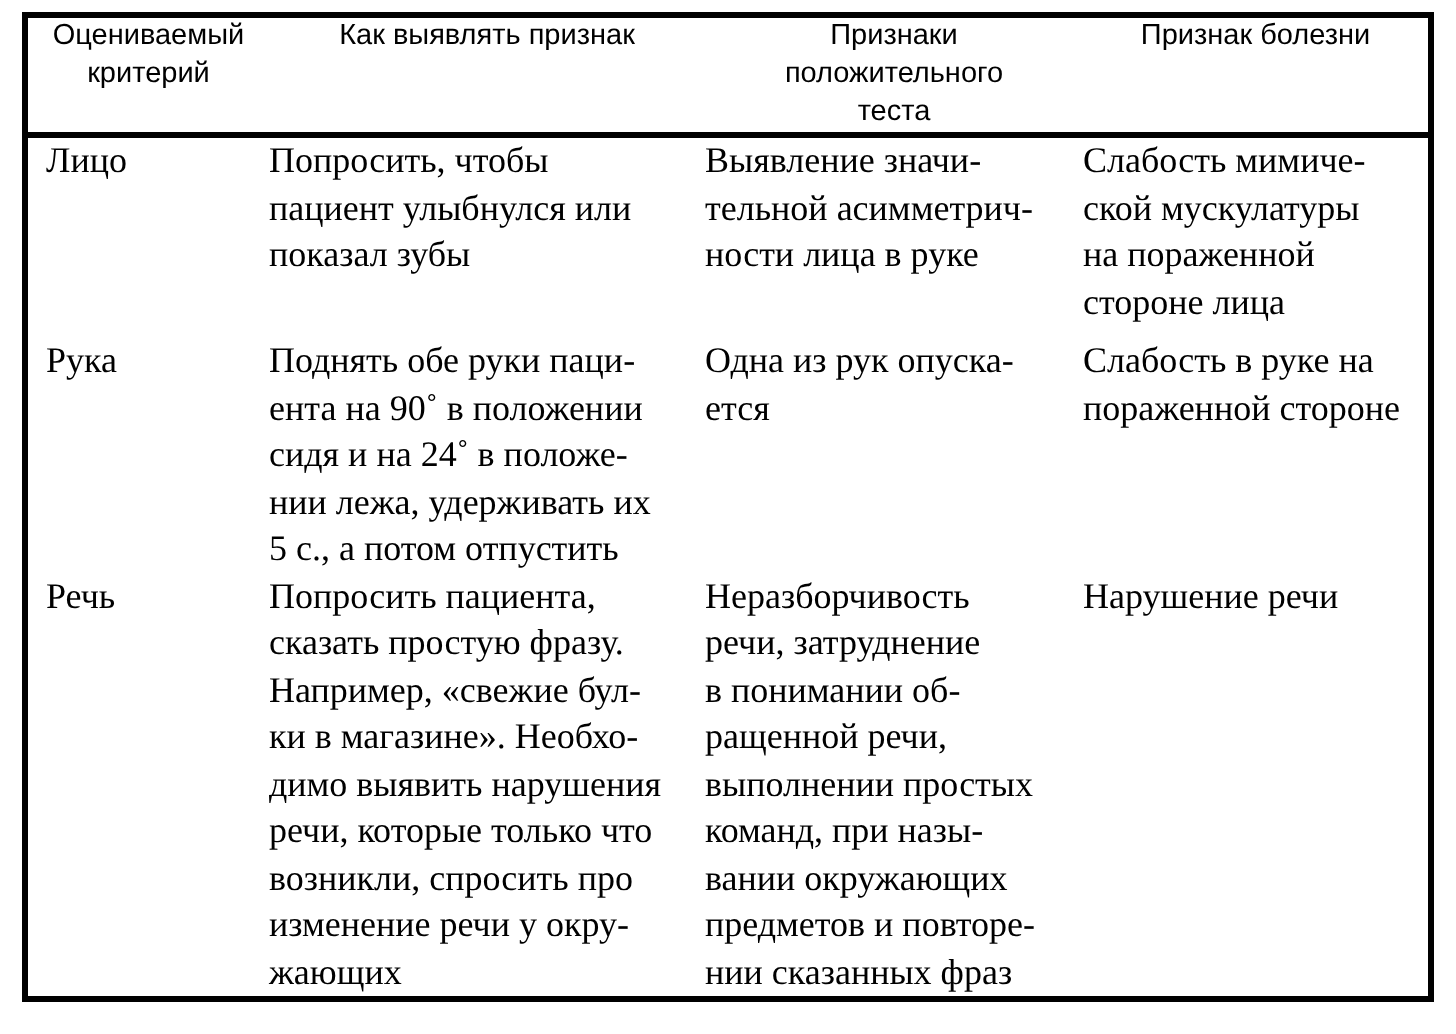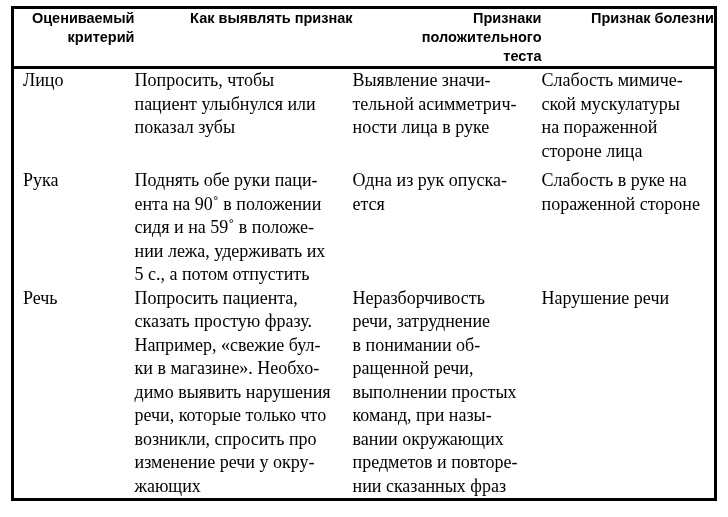--- a/index.html
+++ b/index.html
@@ -46,24 +46,24 @@
 
   
   col.c1 { width: 122px; }
   col.c2 { width: 218px; }
   col.c3 { width: 189px; }
   col.c4 { width: 174px; }
 
   
   thead th {
     font-family: "Liberation Sans", "DejaVu Sans", sans-serif;
-    font-weight: bold;
+    font-weight: normal;
     font-size: 14.5px;
     line-height: 19px;
-    text-align: right;
+    text-align: center;
     padding: 9px 7px 10px 7px;
     border-right: 1px solid #000000;
   }
   thead th:last-child { border-right: 0; }
 
   thead tr {
     border-bottom: 3px solid #000000;
   }
 
   
@@ -156,21 +156,21 @@
         </td>
       </tr>
 
       <tr class="row-arm">
         <td class="col-criterion">
           <span class="cell-text">Рука</span>
         </td>
         <td>
           <span class="cell-text">Поднять обе руки паци-
 ента на 90˚ в положении
-сидя и на 59˚ в положе-
+сидя и на 24˚ в положе-
 нии лежа, удерживать их
 5 с., а потом отпустить</span>
         </td>
         <td>
           <span class="cell-text">Одна из рук опуска-
 ется</span>
         </td>
         <td>
           <span class="cell-text">Слабость в руке на
 пораженной стороне</span>

